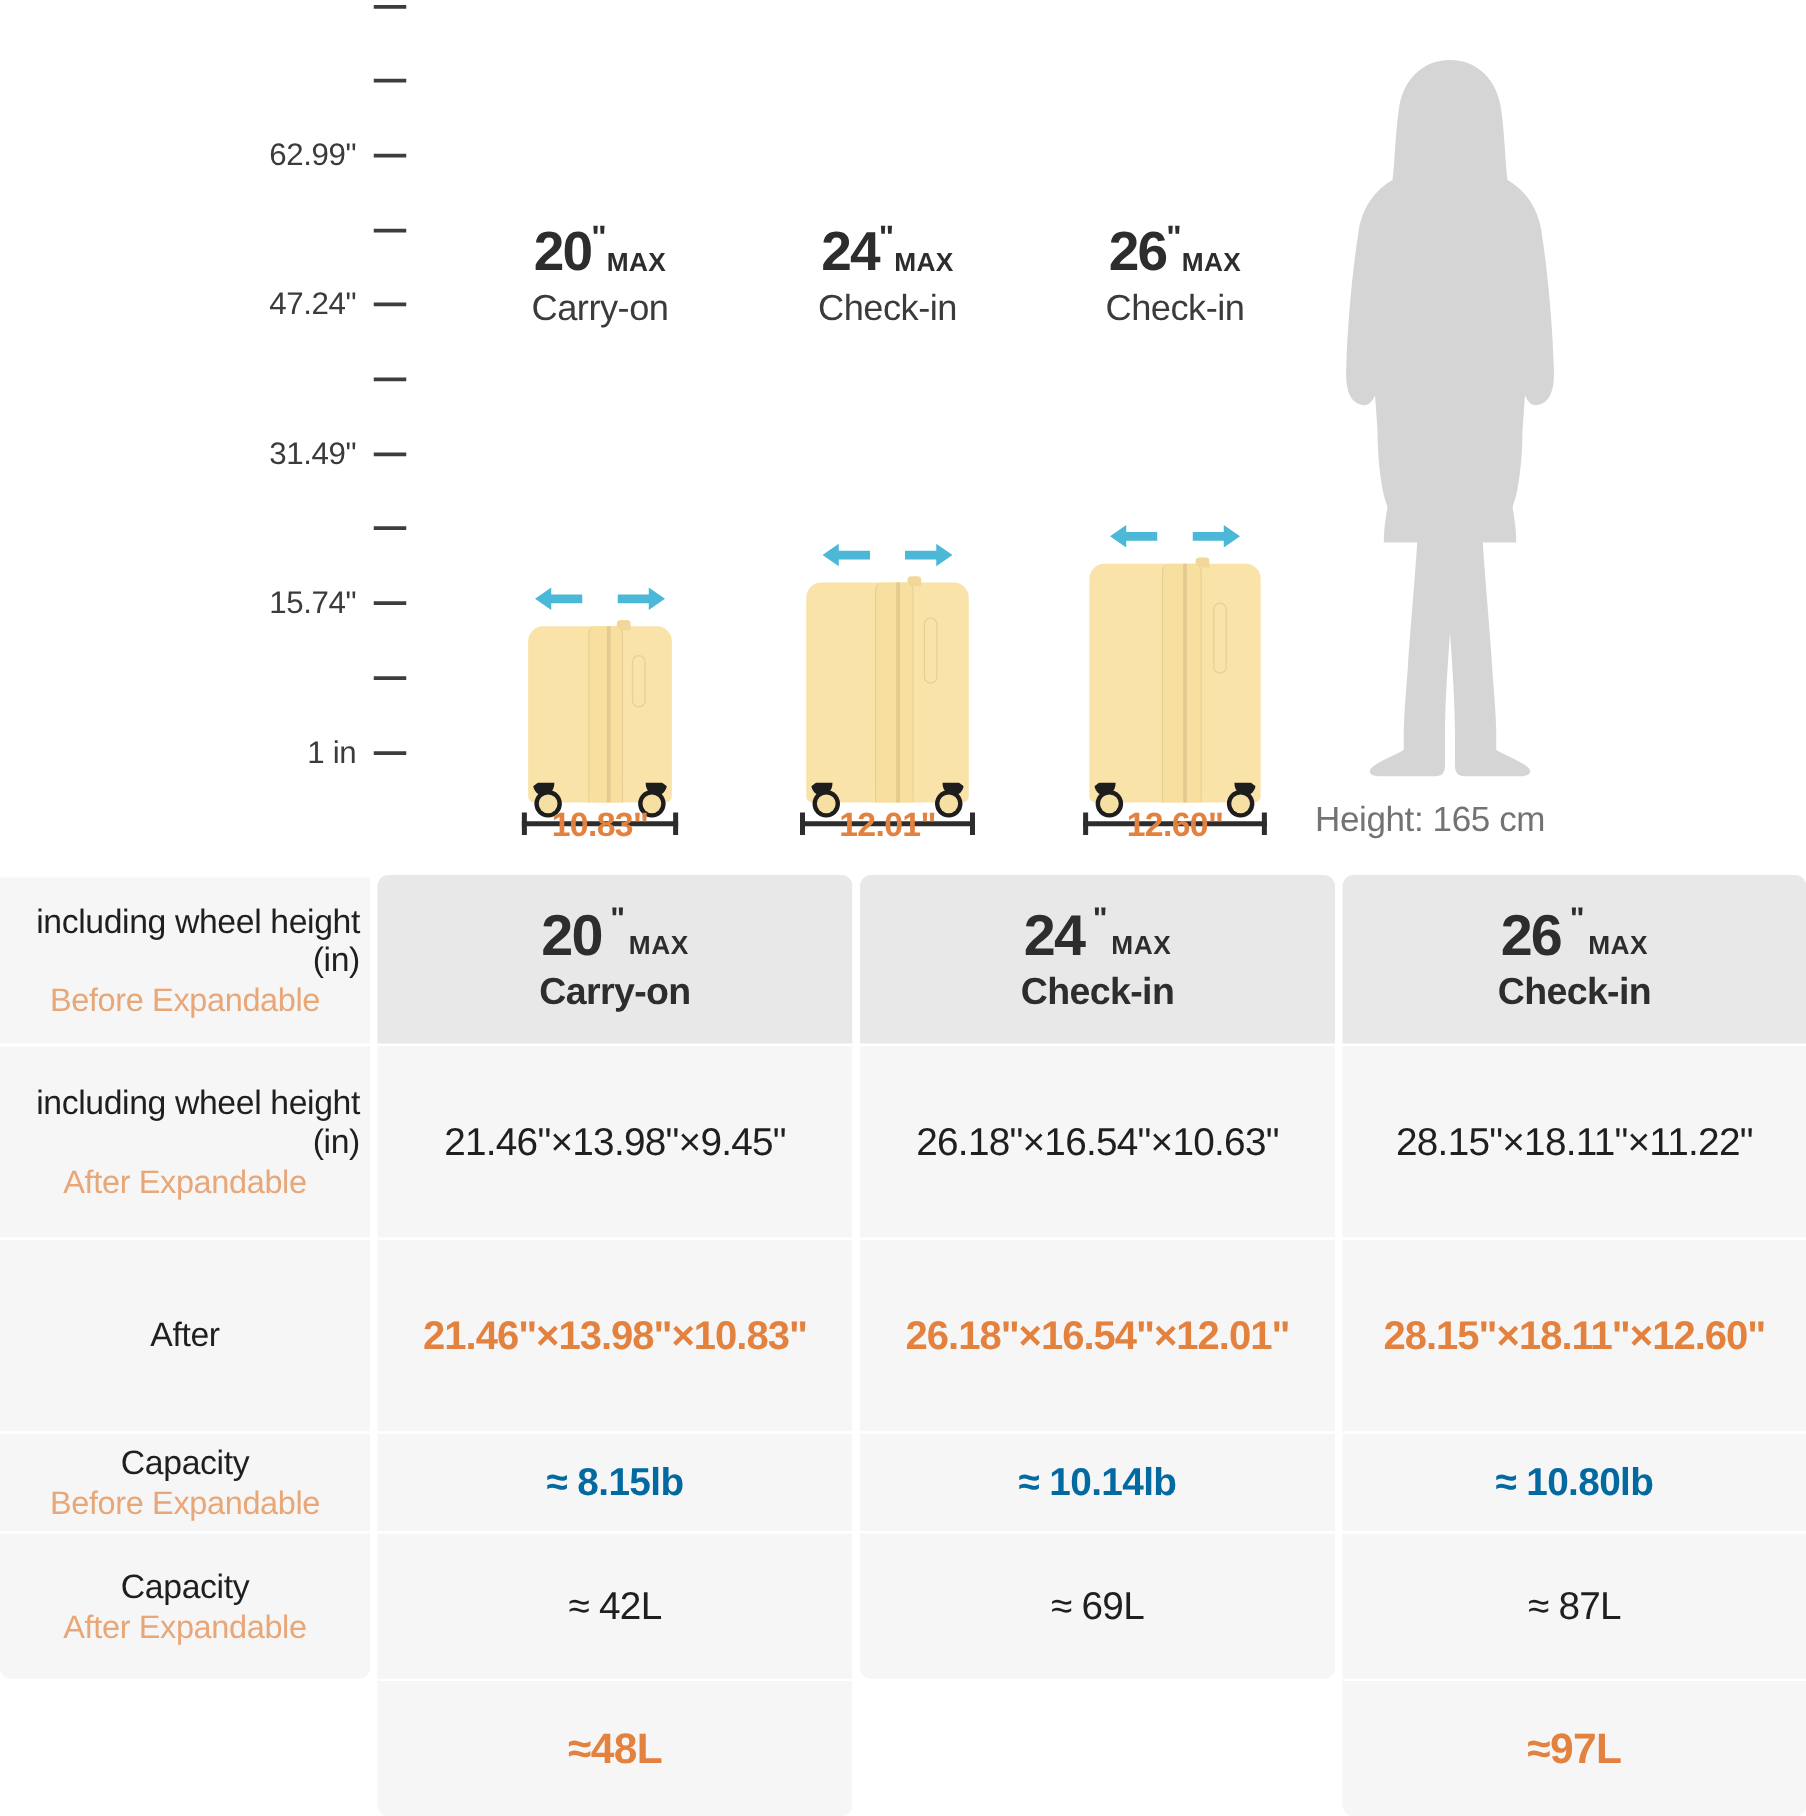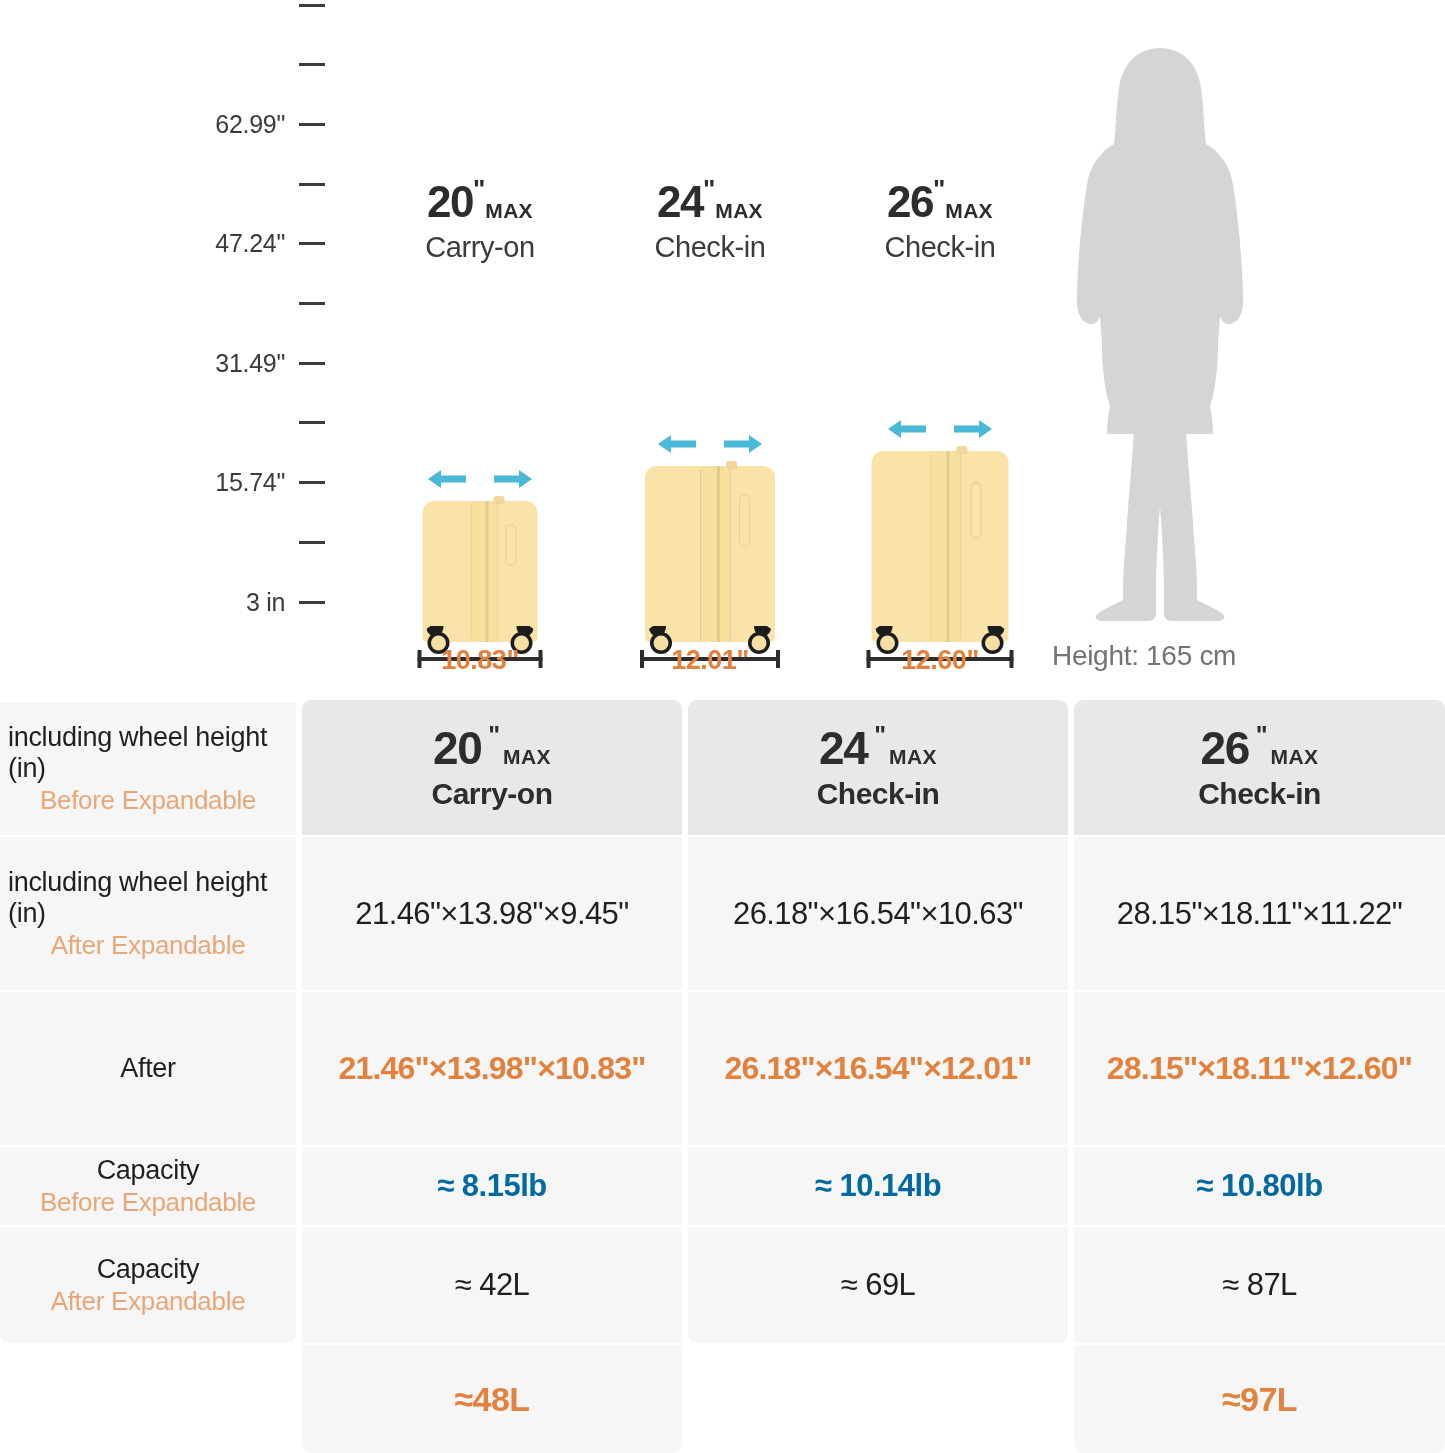--- a/index.html
+++ b/index.html
@@ -236,21 +236,21 @@
     justify-content: center;
     border-radius: 9px 9px 0 0;
   }
   .td {
     background: #F6F6F6;
     display: flex;
     flex-direction: column;
     align-items: center;
     justify-content: center;
     border-top: 2px solid #ffffff;
-    text-align: left;
+    text-align: right;
     padding: 0 8px;
   }
   .tcol .td:last-child { border-radius: 0 0 9px 9px; }
 
   .style-title {
     font-size: 40px;
     font-weight: bold;
     color: #2d2d2d;
     letter-spacing: -0.8px;
   }
@@ -371,21 +371,21 @@
       </div>
       <div class="axis-row" style="top: 482.661px;">
         <div class="axis-label">15.74"</div>
         <div class="axis-tick"></div>
       </div>
       <div class="axis-row" style="top: 542.33px;">
         <div class="axis-label"></div>
         <div class="axis-tick minor"></div>
       </div>
       <div class="axis-row" style="top: 602px;">
-        <div class="axis-label">3 in</div>
+        <div class="axis-label">1 in</div>
         <div class="axis-tick"></div>
       </div>
     </div>
 
   <div id="cases-layer">
       <div class="case-col" style="left: 365px; height: 690px;">
         <div class="case-head" style="top: 180px;">
           <div class="size-line">
             <span class="size-num">20</span>
             <span class="size-inch">"</span>

